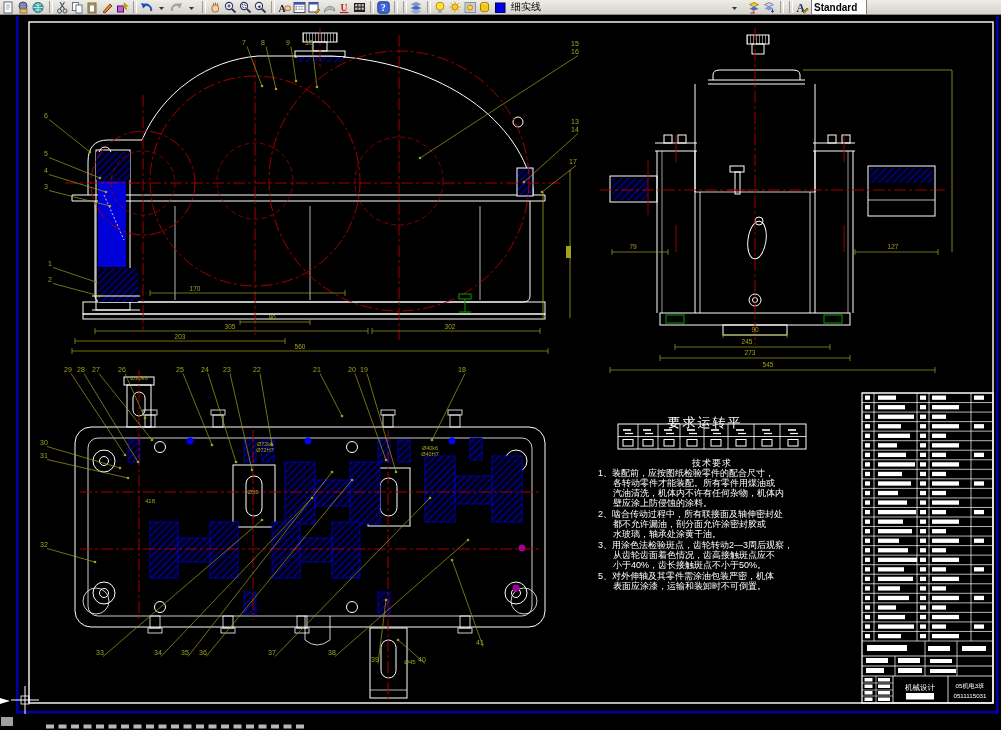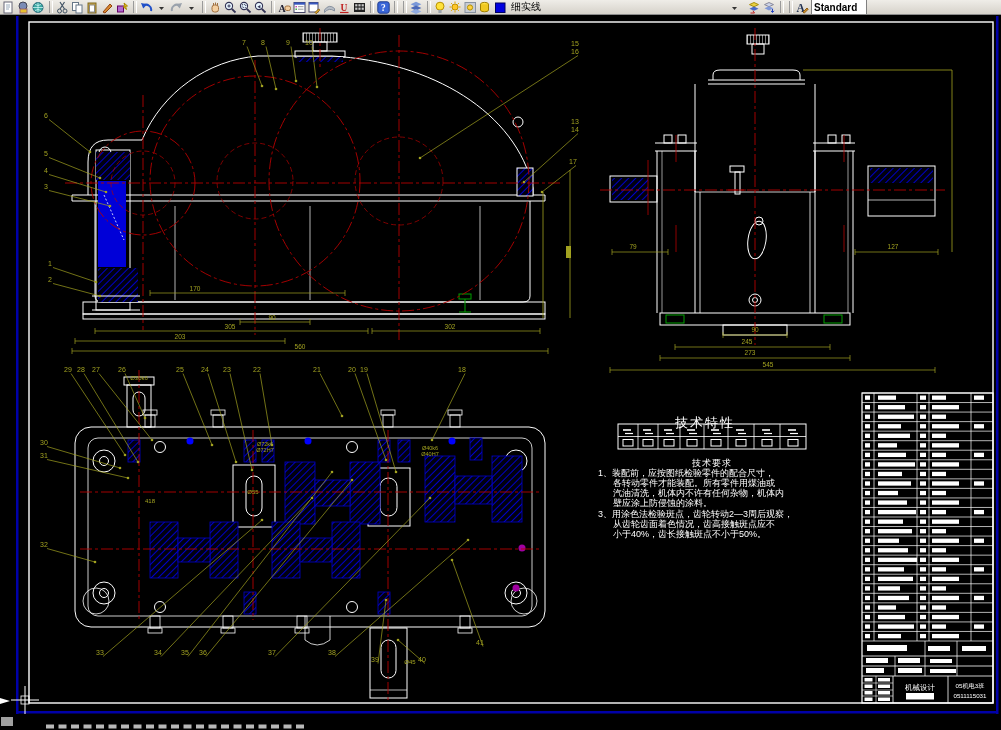--- a/index.html
+++ b/index.html
@@ -898,21 +898,24 @@
           <rect x="233.5" y="724.5" width="8" height="4" fill="#b8b8b8"></rect>
           <rect x="246" y="724.5" width="8" height="4" fill="#b8b8b8"></rect>
           <rect x="258.5" y="724.5" width="8" height="4" fill="#b8b8b8"></rect>
           <rect x="271" y="724.5" width="8" height="4" fill="#b8b8b8"></rect>
           <rect x="283.5" y="724.5" width="8" height="4" fill="#b8b8b8"></rect>
           <rect x="296" y="724.5" width="8" height="4" fill="#b8b8b8"></rect>
           <rect x="1" y="717" width="12" height="9" fill="#a0a0a0"></rect>
         </g>
     </svg>
 
-    <div id="notes-title">技术特性</div>
+    <div id="notes-title">要求运转平</div>
     <div id="notes"><div class="note-item">1、装配前，应按图纸检验零件的配合尺寸，
       各转动零件才能装配。所有零件用煤油或
       汽油清洗，机体内不许有任何杂物，机体内
-      壁应涂上防侵蚀的涂料。</div><div class="note-item">3、用涂色法检验斑点，齿轮转动2—3周后观察，
+      壁应涂上防侵蚀的涂料。</div><div class="note-item">2、啮合传动过程中，所有联接面及轴伸密封处
+      都不允许漏油，剖分面允许涂密封胶或
+      水玻璃，轴承处涂黄干油。</div><div class="note-item">3、用涂色法检验斑点，齿轮转动2—3周后观察，
       从齿轮齿面着色情况，齿高接触斑点应不
-      小于40%，齿长接触斑点不小于50%。</div></div>
+      小于40%，齿长接触斑点不小于50%。</div><div class="note-item">5、对外伸轴及其零件需涂油包装严密，机体
+      表面应涂漆，运输和装卸时不可倒置。</div></div>
   </div>
 </div>
 
 </body></html>

